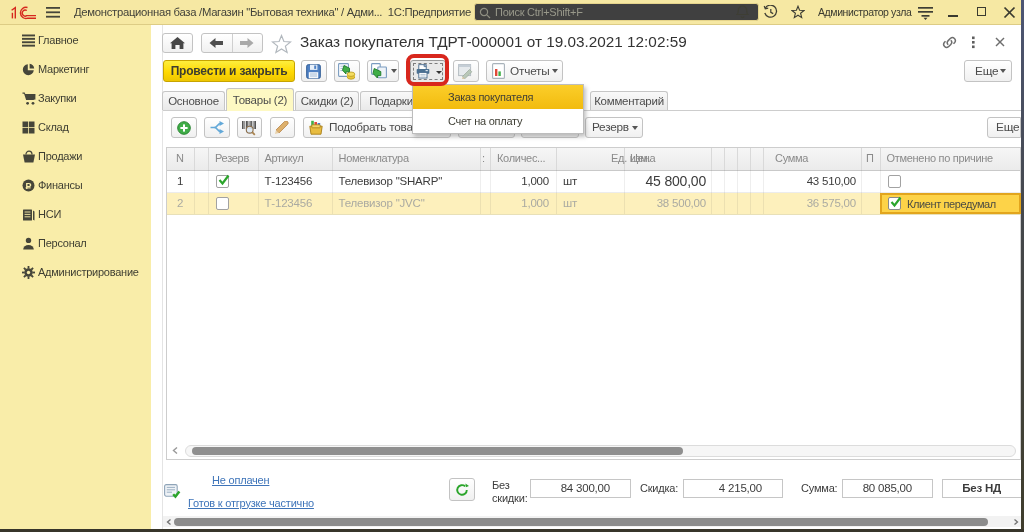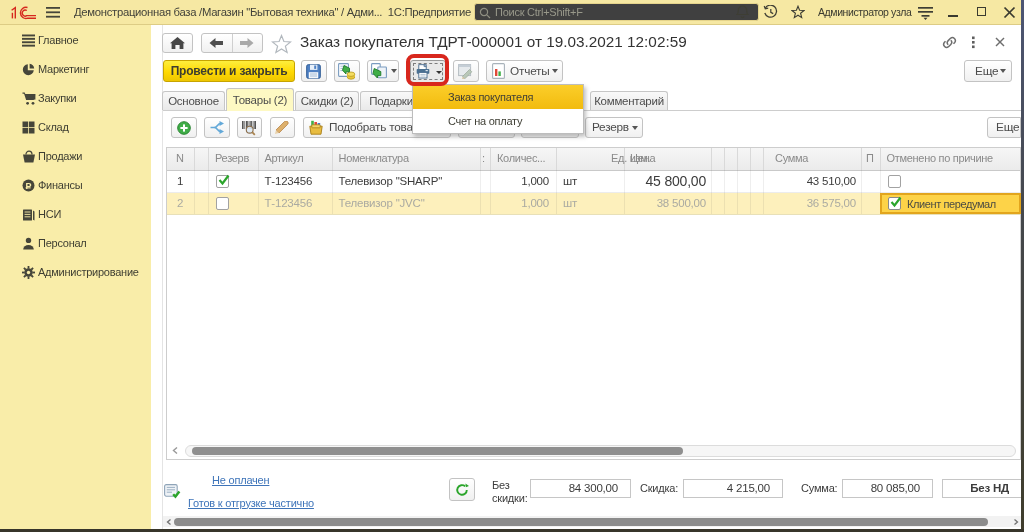--- a/index.html
+++ b/index.html
@@ -5,21 +5,21 @@
 body{width:1024px;height:532px;overflow:hidden;font-family:"Liberation Sans",sans-serif;}
 #app{position:absolute;left:0;top:0;width:1024px;height:532px;background:#fff;overflow:hidden;}
 .ab{position:absolute;}
 .tx{position:absolute;white-space:nowrap;}
 .btn{position:absolute;background:linear-gradient(#ffffff,#f0f0f0);border:1px solid #c3c3c3;border-radius:3px;box-sizing:border-box;}
 .tab{position:absolute;background:linear-gradient(#f9f9f9,#e9e9e9);border:1px solid #c6c6c6;border-bottom:none;border-radius:3px 3px 0 0;box-sizing:border-box;font-size:11.5px;color:#4c4c4c;text-align:center;letter-spacing:-0.25px;}
 .cb{position:absolute;width:13px;height:13px;background:#fff;border:1px solid #a2a2a2;border-radius:2px;box-sizing:border-box;}
 .vl{position:absolute;width:1px;}
 .hl{position:absolute;height:1px;}
 .dar{position:absolute;width:0;height:0;border-left:3.5px solid transparent;border-right:3.5px solid transparent;border-top:4px solid #4c4c4c;}
-.in{position:absolute;background:#fff;border:1px solid #c6c6c6;box-sizing:border-box;font-size:11.5px;color:#3c3c3c;text-align:right;padding-right:12px;line-height:17px;letter-spacing:-0.2px;}
+.in{position:absolute;background:#fff;border:1px solid #c6c6c6;box-sizing:border-box;font-size:11.5px;color:#3c3c3c;text-align:right;padding-right:20px;line-height:17px;letter-spacing:-0.2px;}
 </style></head>
 <body>
 <div id="app">
 
 <div class="ab" id="topbar" style="left:0;top:0;width:1024px;height:25px;background:#f6e8a3;border-bottom:1px solid #ddcc85;box-sizing:border-box;">
 
   <svg class="ab" style="left:9px;top:5px;" width="28" height="15" viewBox="0 0 28 15">
     <g fill="none" stroke="#d6281e" stroke-width="1.4">
       <path d="M2.6 5.2 L6.3 2.6 L6.3 13.4"></path>
       <path d="M3.4 13.4 L3.4 7.8"></path>

